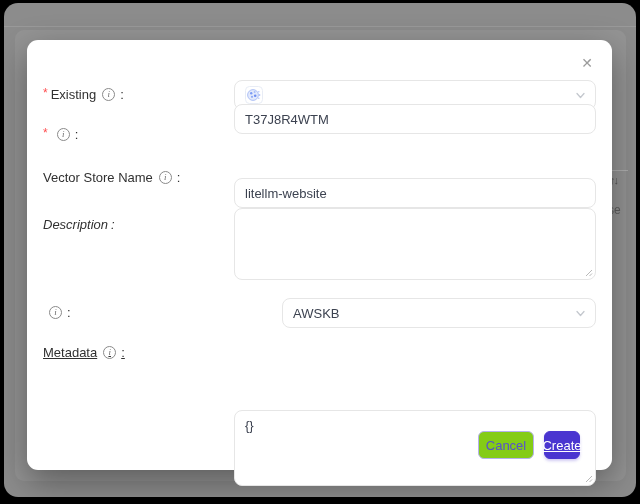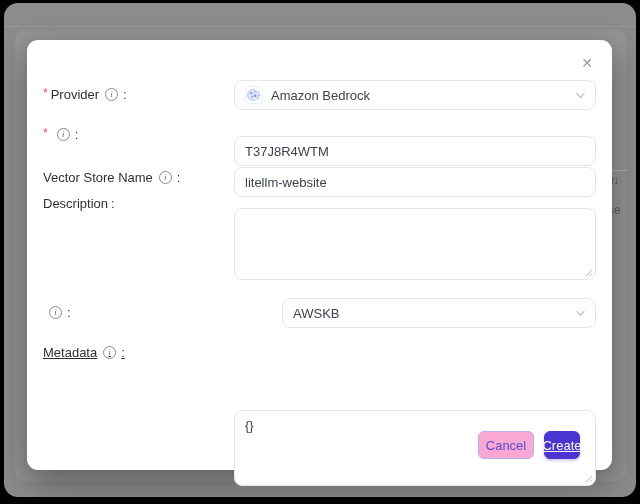--- a/index.html
+++ b/index.html
@@ -67,21 +67,21 @@
   .textareabox{resize:none;outline:none;padding:7px 10px;font-family:inherit;display:block;position:relative;}
   .ta-wrap{position:relative;}
   .ta-grip{position:absolute;right:3px;bottom:3px;pointer-events:none;}
 
   .footer-btn{
     position:absolute;height:28px;border-radius:6px;font-size:13px;
     display:flex;align-items:center;justify-content:center;cursor:pointer;
   }
   .btn-cancel{
     left:451px;top:391px;width:56px;
-    background:#f9a8d4;border:1px solid #b5b1ec;color:#574fd0;
+    background:#84cc16;border:1px solid #b5b1ec;color:#574fd0;
   }
   .btn-create{
     left:517px;top:391px;width:36px;
     background:#4a35d0;border:1px solid #4a35d0;color:#fff;font-weight:500;
     box-shadow:0 2px 3px rgba(74,53,208,.25);
     text-decoration:underline;
   }
 </style>
 </head>
 <body>
@@ -97,63 +97,62 @@
       <div class="bg-se">se</div>
     </div>
   </div>
 
   <div class="modal">
 
     <div class="modal-close">✕</div>
 
     <div class="label" style="top:47px;">
       <span class="req">*</span>
-      <span>Provider</span>
+      <span>Existing</span>
       <span class="info">i</span>
       <span class="colon">:</span>
     </div>
     <div class="ctrl" style="top:40px;">
       <div class="box selectbox">
         <svg class="select-icon" viewBox="0 0 18 18">
           <rect x="0.5" y="0.5" width="17" height="17" rx="4" fill="#ffffff" stroke="#e8ecf5"></rect>
           <circle cx="8" cy="9" r="5.4" fill="#e3eafc" stroke="#9db4f2" stroke-width="0.8"></circle>
           <circle cx="6.2" cy="7.2" r="1.2" fill="#7c9bf5"></circle>
           <circle cx="9.6" cy="6" r="1" fill="#a9bdf8"></circle>
           <circle cx="7" cy="10.8" r="1.1" fill="#8faaf6"></circle>
           <circle cx="10.2" cy="9.8" r="1.3" fill="#6f8ef2"></circle>
           <circle cx="13.8" cy="5.8" r="0.8" fill="#b3c6fa"></circle>
           <circle cx="14.6" cy="9" r="0.8" fill="#8faaf6"></circle>
           <circle cx="13.8" cy="12.2" r="0.8" fill="#b3c6fa"></circle>
         </svg>
-        <span>Amazon Bedrock</span>
         <svg class="chev" width="11" height="11" viewBox="0 0 11 11">
           <polyline points="2,3.5 5.5,7.5 9,3.5" fill="none" stroke="#c4c8ce" stroke-width="1.3" stroke-linecap="round" stroke-linejoin="round"></polyline>
         </svg>
       </div>
     </div>
 
     <div class="label" style="top:87px;">
       <span class="req">*</span>
       <span class="info">i</span>
       <span class="colon">:</span>
     </div>
-    <div class="ctrl" style="top:96px;">
+    <div class="ctrl" style="top:64px;">
       <input class="box inputbox" type="text" value="T37J8R4WTM" style="">
     </div>
 
     <div class="label" style="top:130px;">
       <span>Vector Store Name</span>
       <span class="info">i</span>
       <span class="colon">:</span>
     </div>
-    <div class="ctrl" style="top:127px;">
+    <div class="ctrl" style="top:138px;">
       <input class="box inputbox" type="text" value="litellm-website" style="">
     </div>
 
-    <div class="label" style="top:156px;">
+    <div class="label" style="top:177px;font-style:italic;">
       <span>Description</span>
       <span class="colon">:</span>
     </div>
     <div class="ctrl ta-wrap" style="top:168px;">
       <textarea class="box textareabox" style="height: 72px;"></textarea>
       <svg class="ta-grip" width="10" height="10" viewBox="0 0 10 10">
         <line x1="3" y1="9" x2="9" y2="3" stroke="#b9b9b9" stroke-width="1"></line>
         <line x1="6.5" y1="9" x2="9" y2="6.5" stroke="#b9b9b9" stroke-width="1"></line>
       </svg>
     </div>

